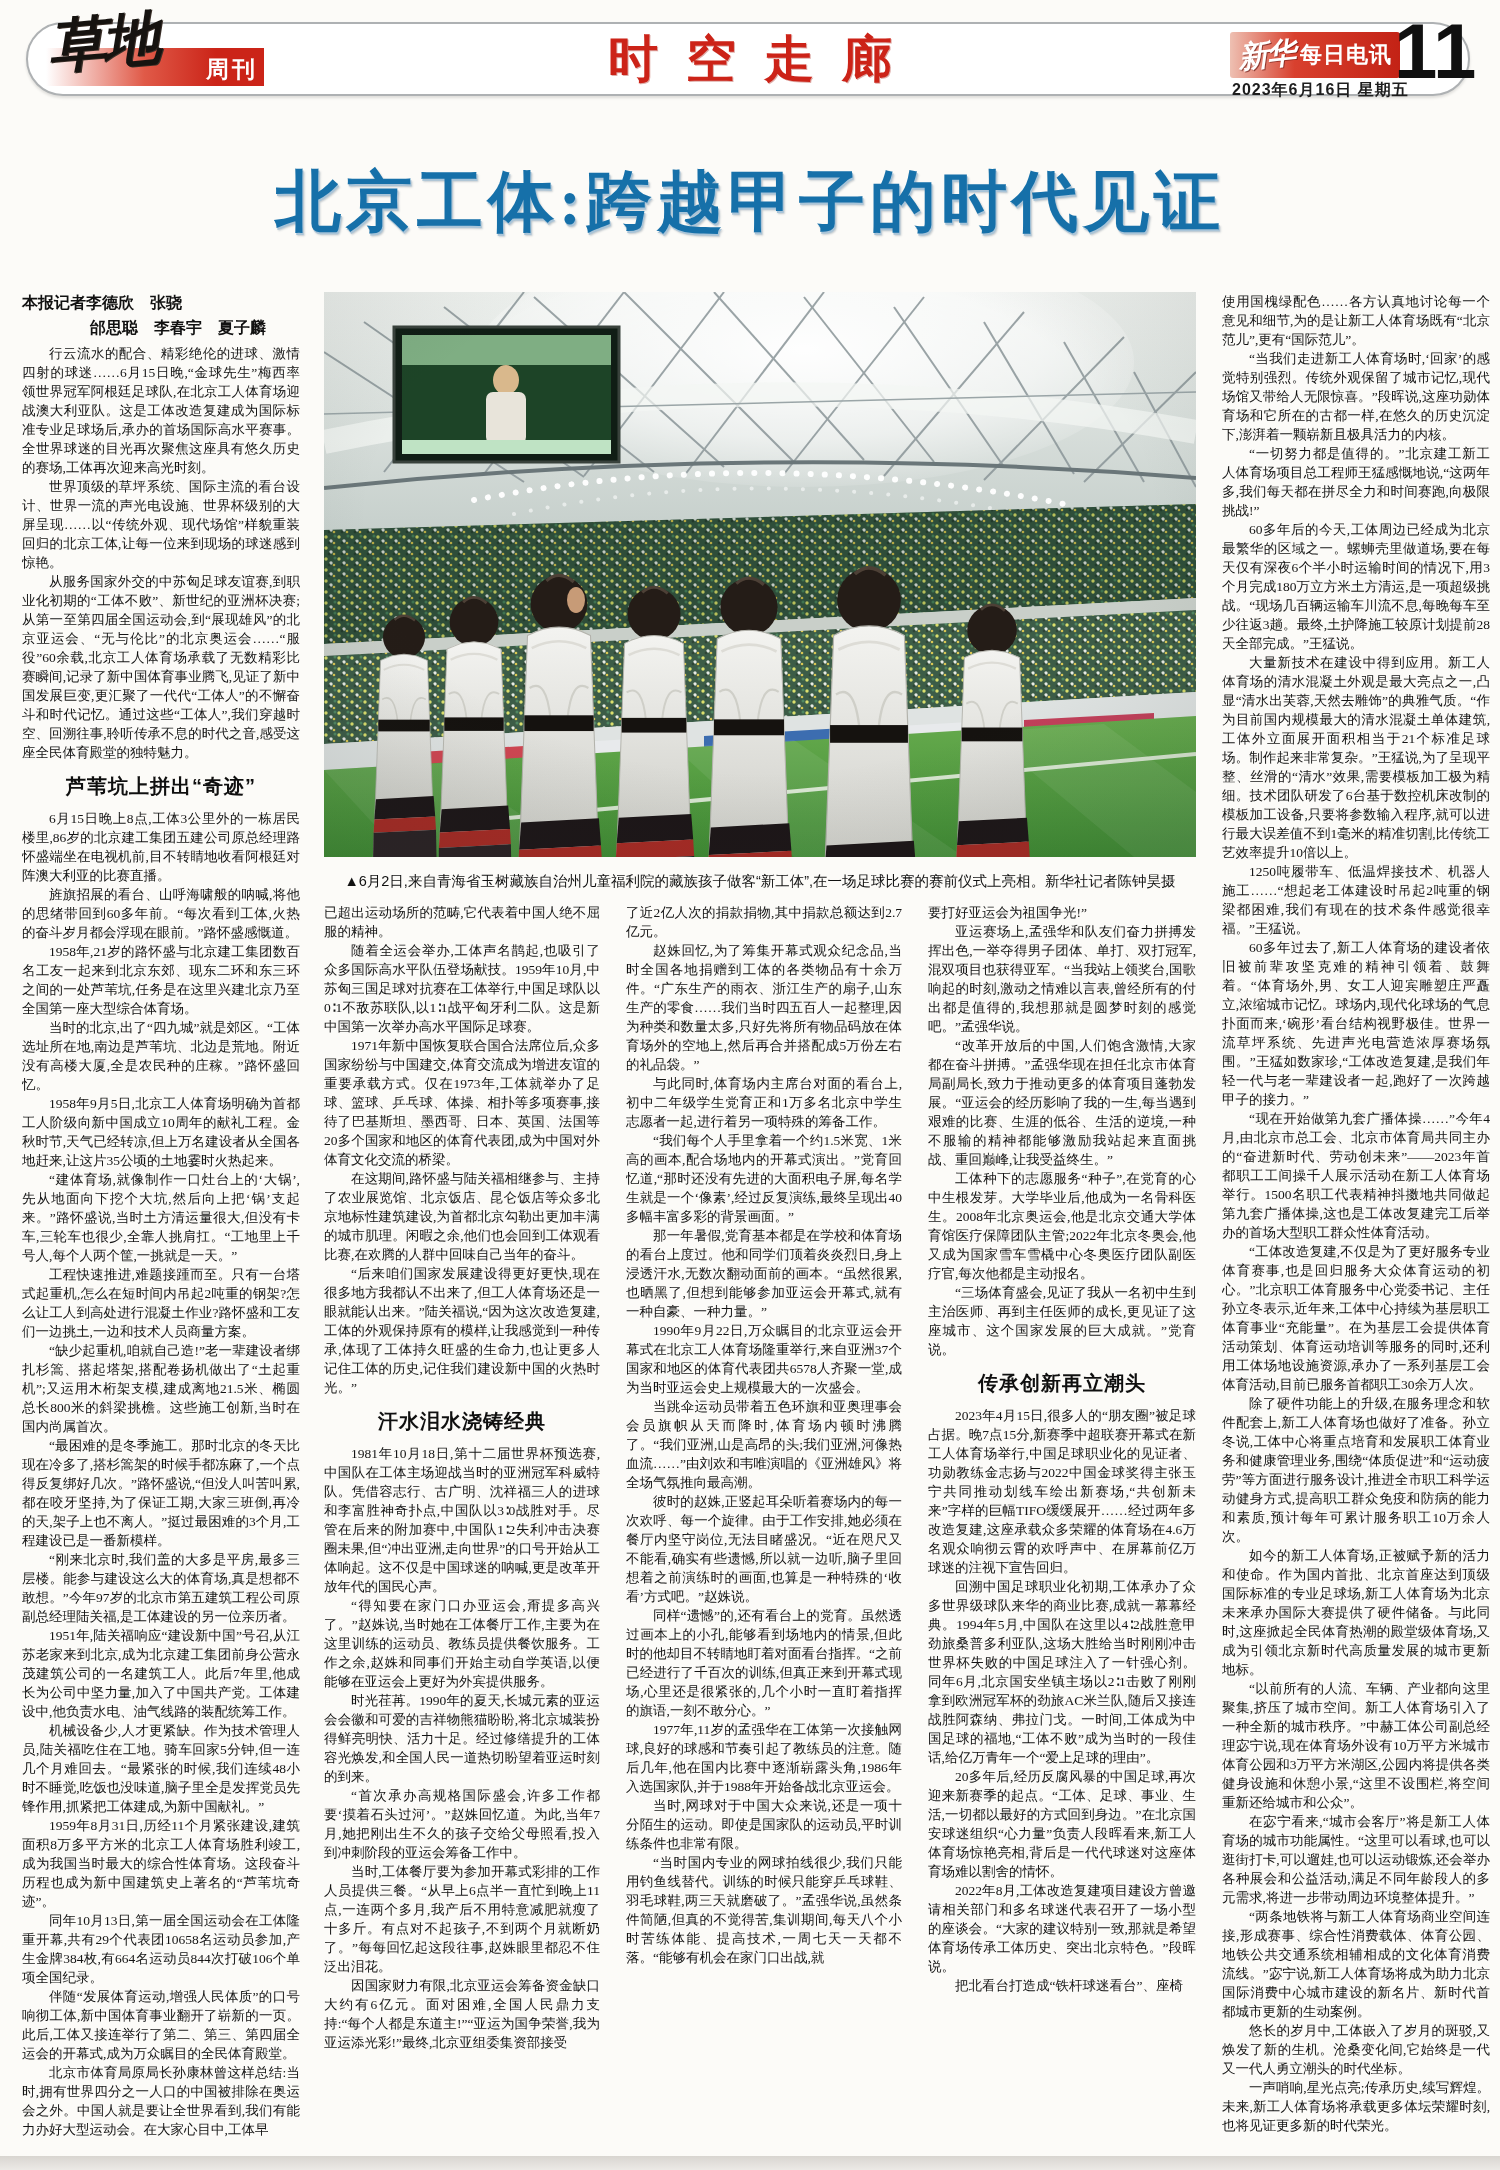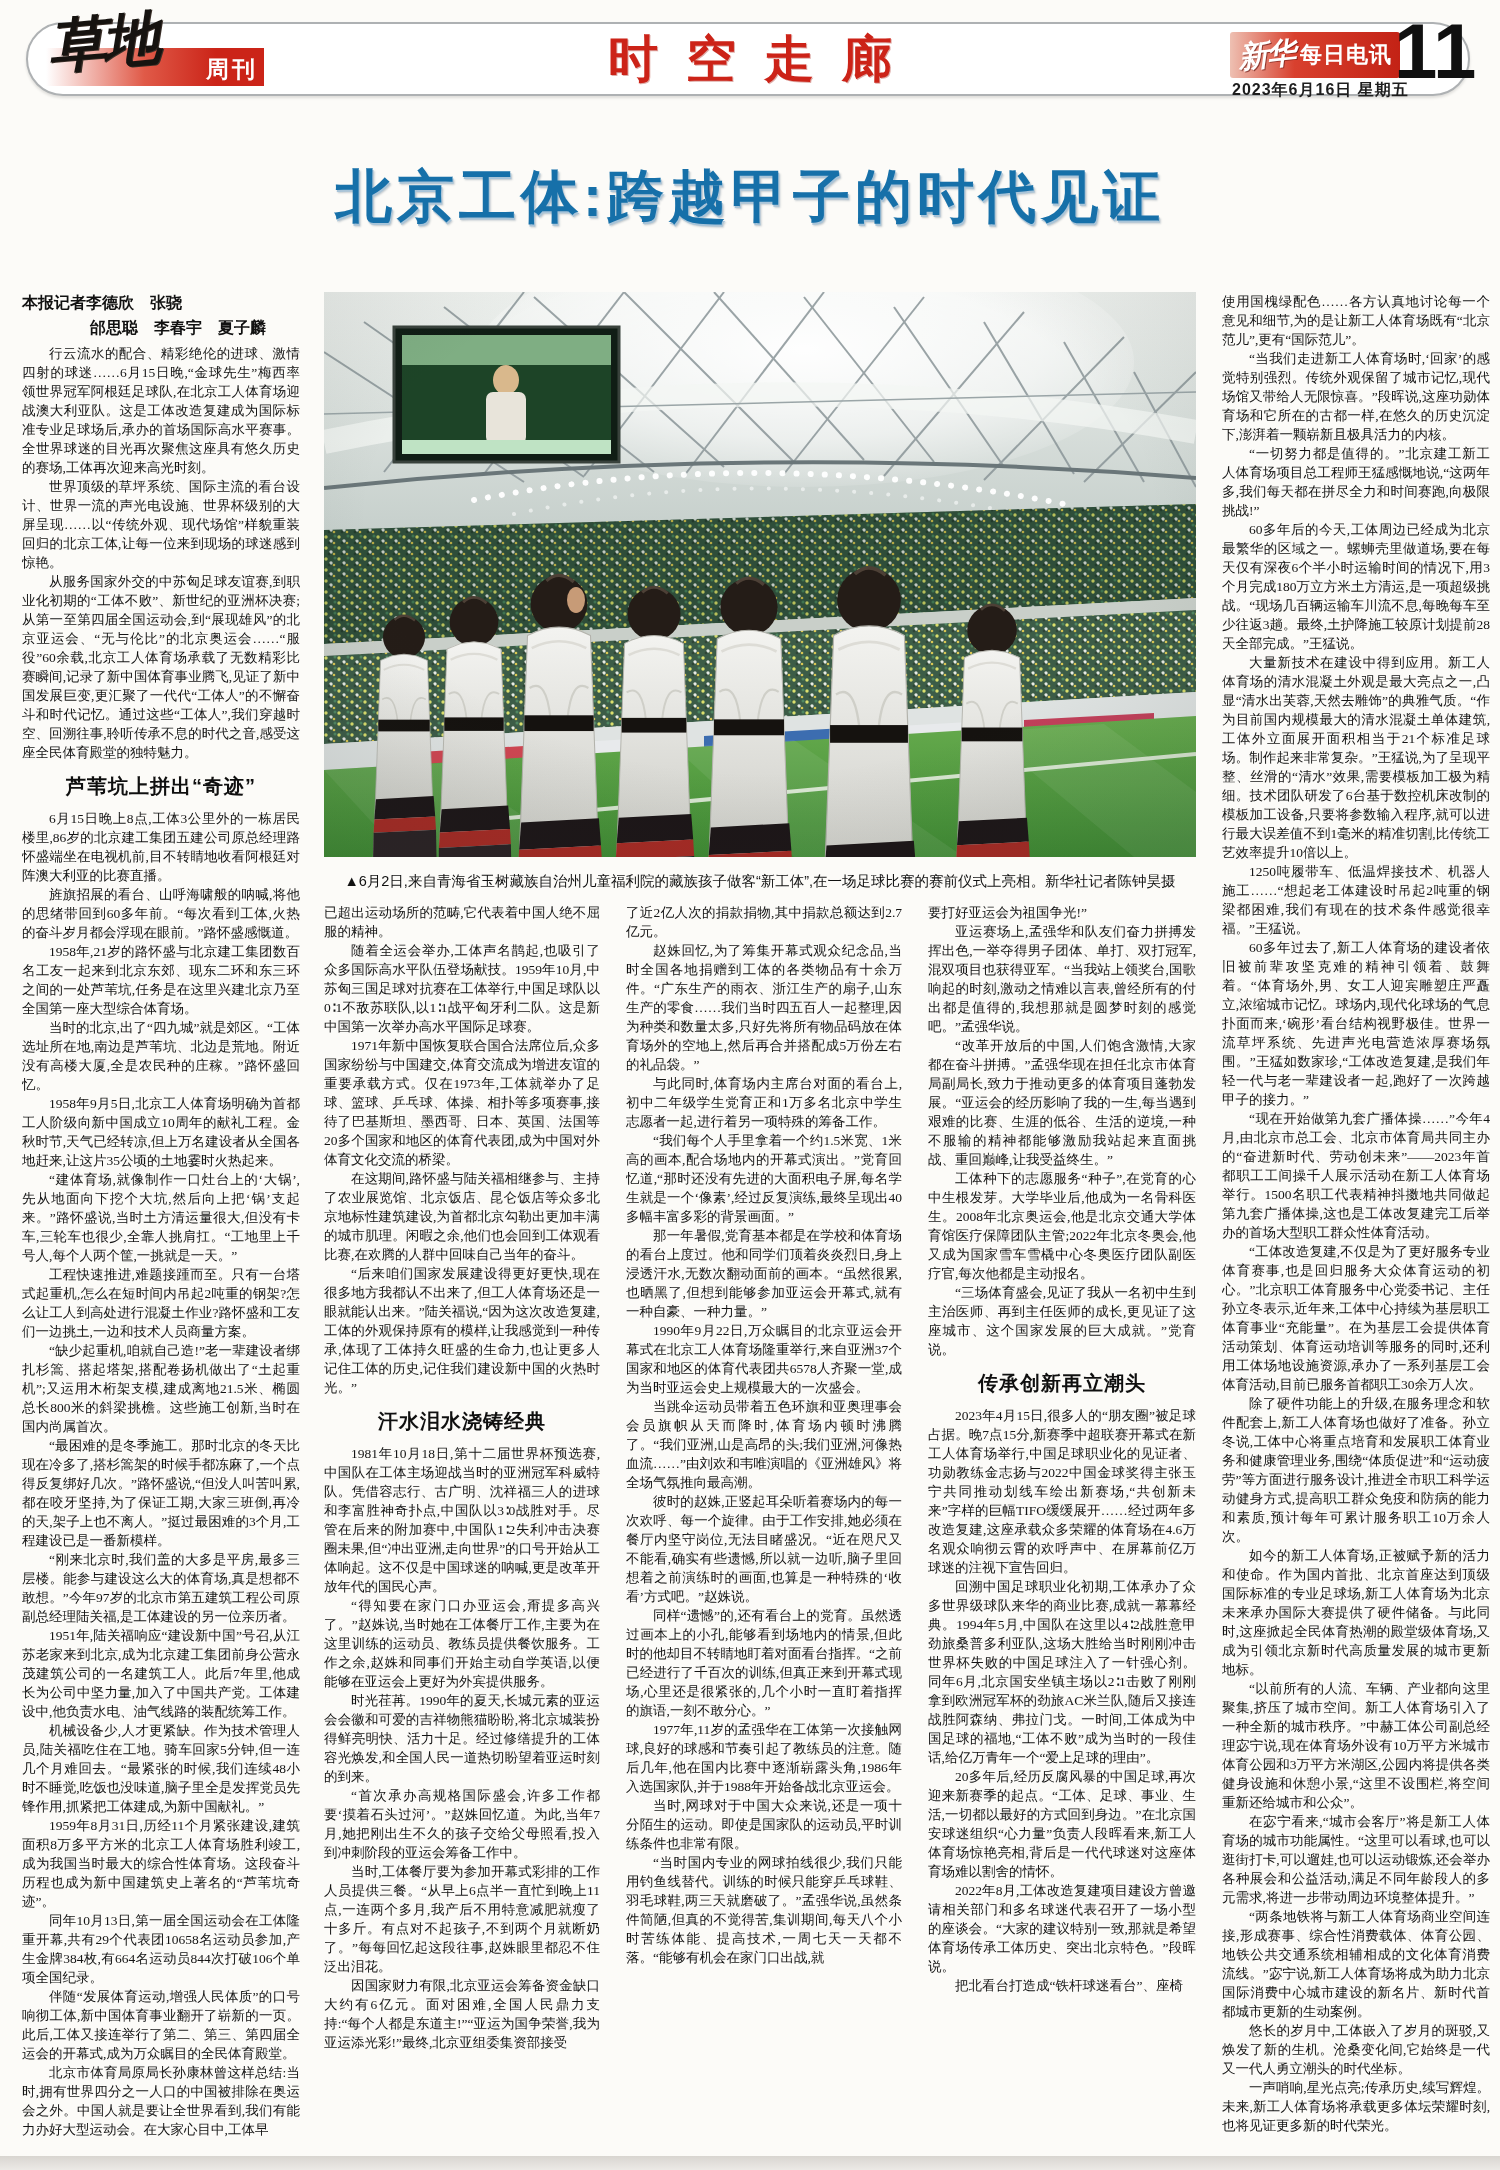--- a/index.html
+++ b/index.html
@@ -40,21 +40,21 @@
   .paper-script{color:#fff;font-family:"Liberation Serif",serif;font-style:italic;
     font-weight:900;font-size:30px;letter-spacing:-2px;transform:rotate(-6deg);
     text-shadow:1px 1px 0 rgba(90,10,5,.6);}
   .paper-label{color:#fff;font-family:"Liberation Sans",sans-serif;font-weight:700;font-size:22px;letter-spacing:1px;}
   .paper-date{position:absolute;left:1232px;top:80px;font-family:"Liberation Sans",sans-serif;
     font-weight:700;font-size:16px;color:#1d1d1d;letter-spacing:1px;}
   .page-number{position:absolute;left:1394px;top:12px;width:80px;
     font-family:Liberation Sans, sans-serif;font-weight:700;font-size:78px;line-height:1;color:#101010;}
   
   .headline{position:absolute;left:0;right:0;top:162px;text-align:center;
-    font-family:Liberation Sans, sans-serif;font-weight:900;font-size:57px;line-height:1.2;
+    font-family:Liberation Serif, serif;font-weight:900;font-size:66px;line-height:1.2;
     color:var(--headline-blue);letter-spacing:5px;
     text-shadow:1px 2px 0 #a9c4d8,2px 3px 2px rgba(20,50,80,.25);}
   
   .byline{position:absolute;left:22px;top:290px;width:278px;
     font-family:"Liberation Sans",sans-serif;font-weight:700;font-size:16px;line-height:25px;color:#111;}
   .byline .l2{padding-left:68px;}
   
   .photo{position:absolute;left:324px;top:292px;width:872px;height:565px;overflow:hidden;background:#cfd6d2;}
   .photo svg{display:block;width:100%;height:100%;}
   .caption{position:absolute;left:300px;top:870px;width:920px;text-align:center;

